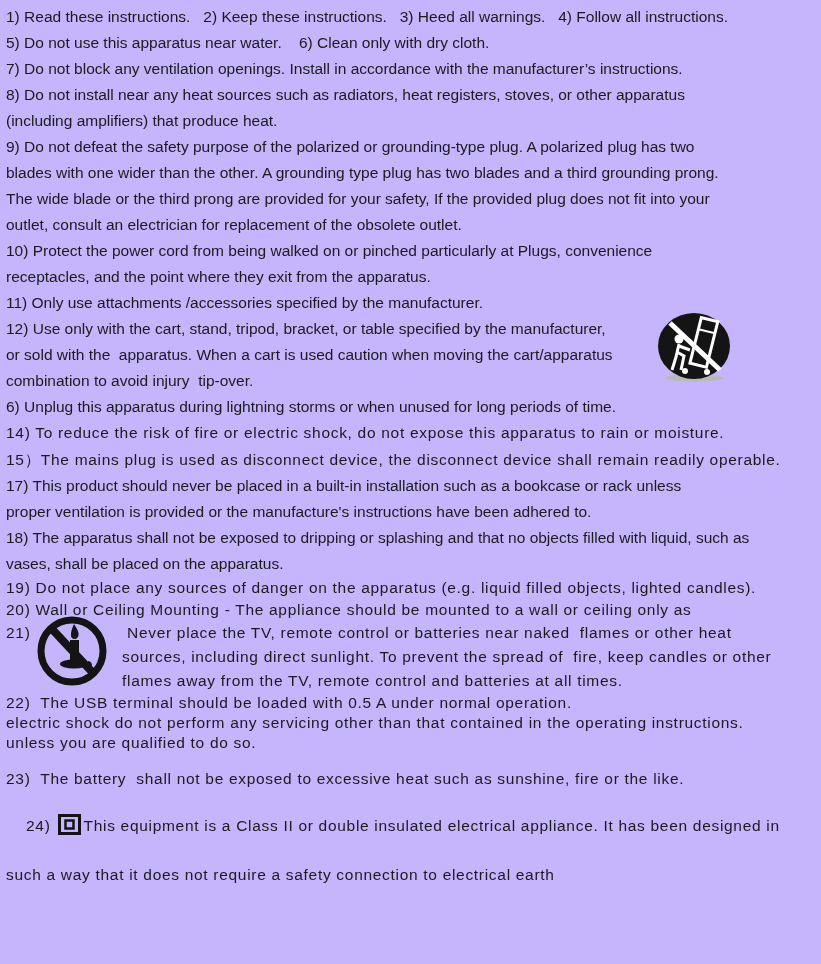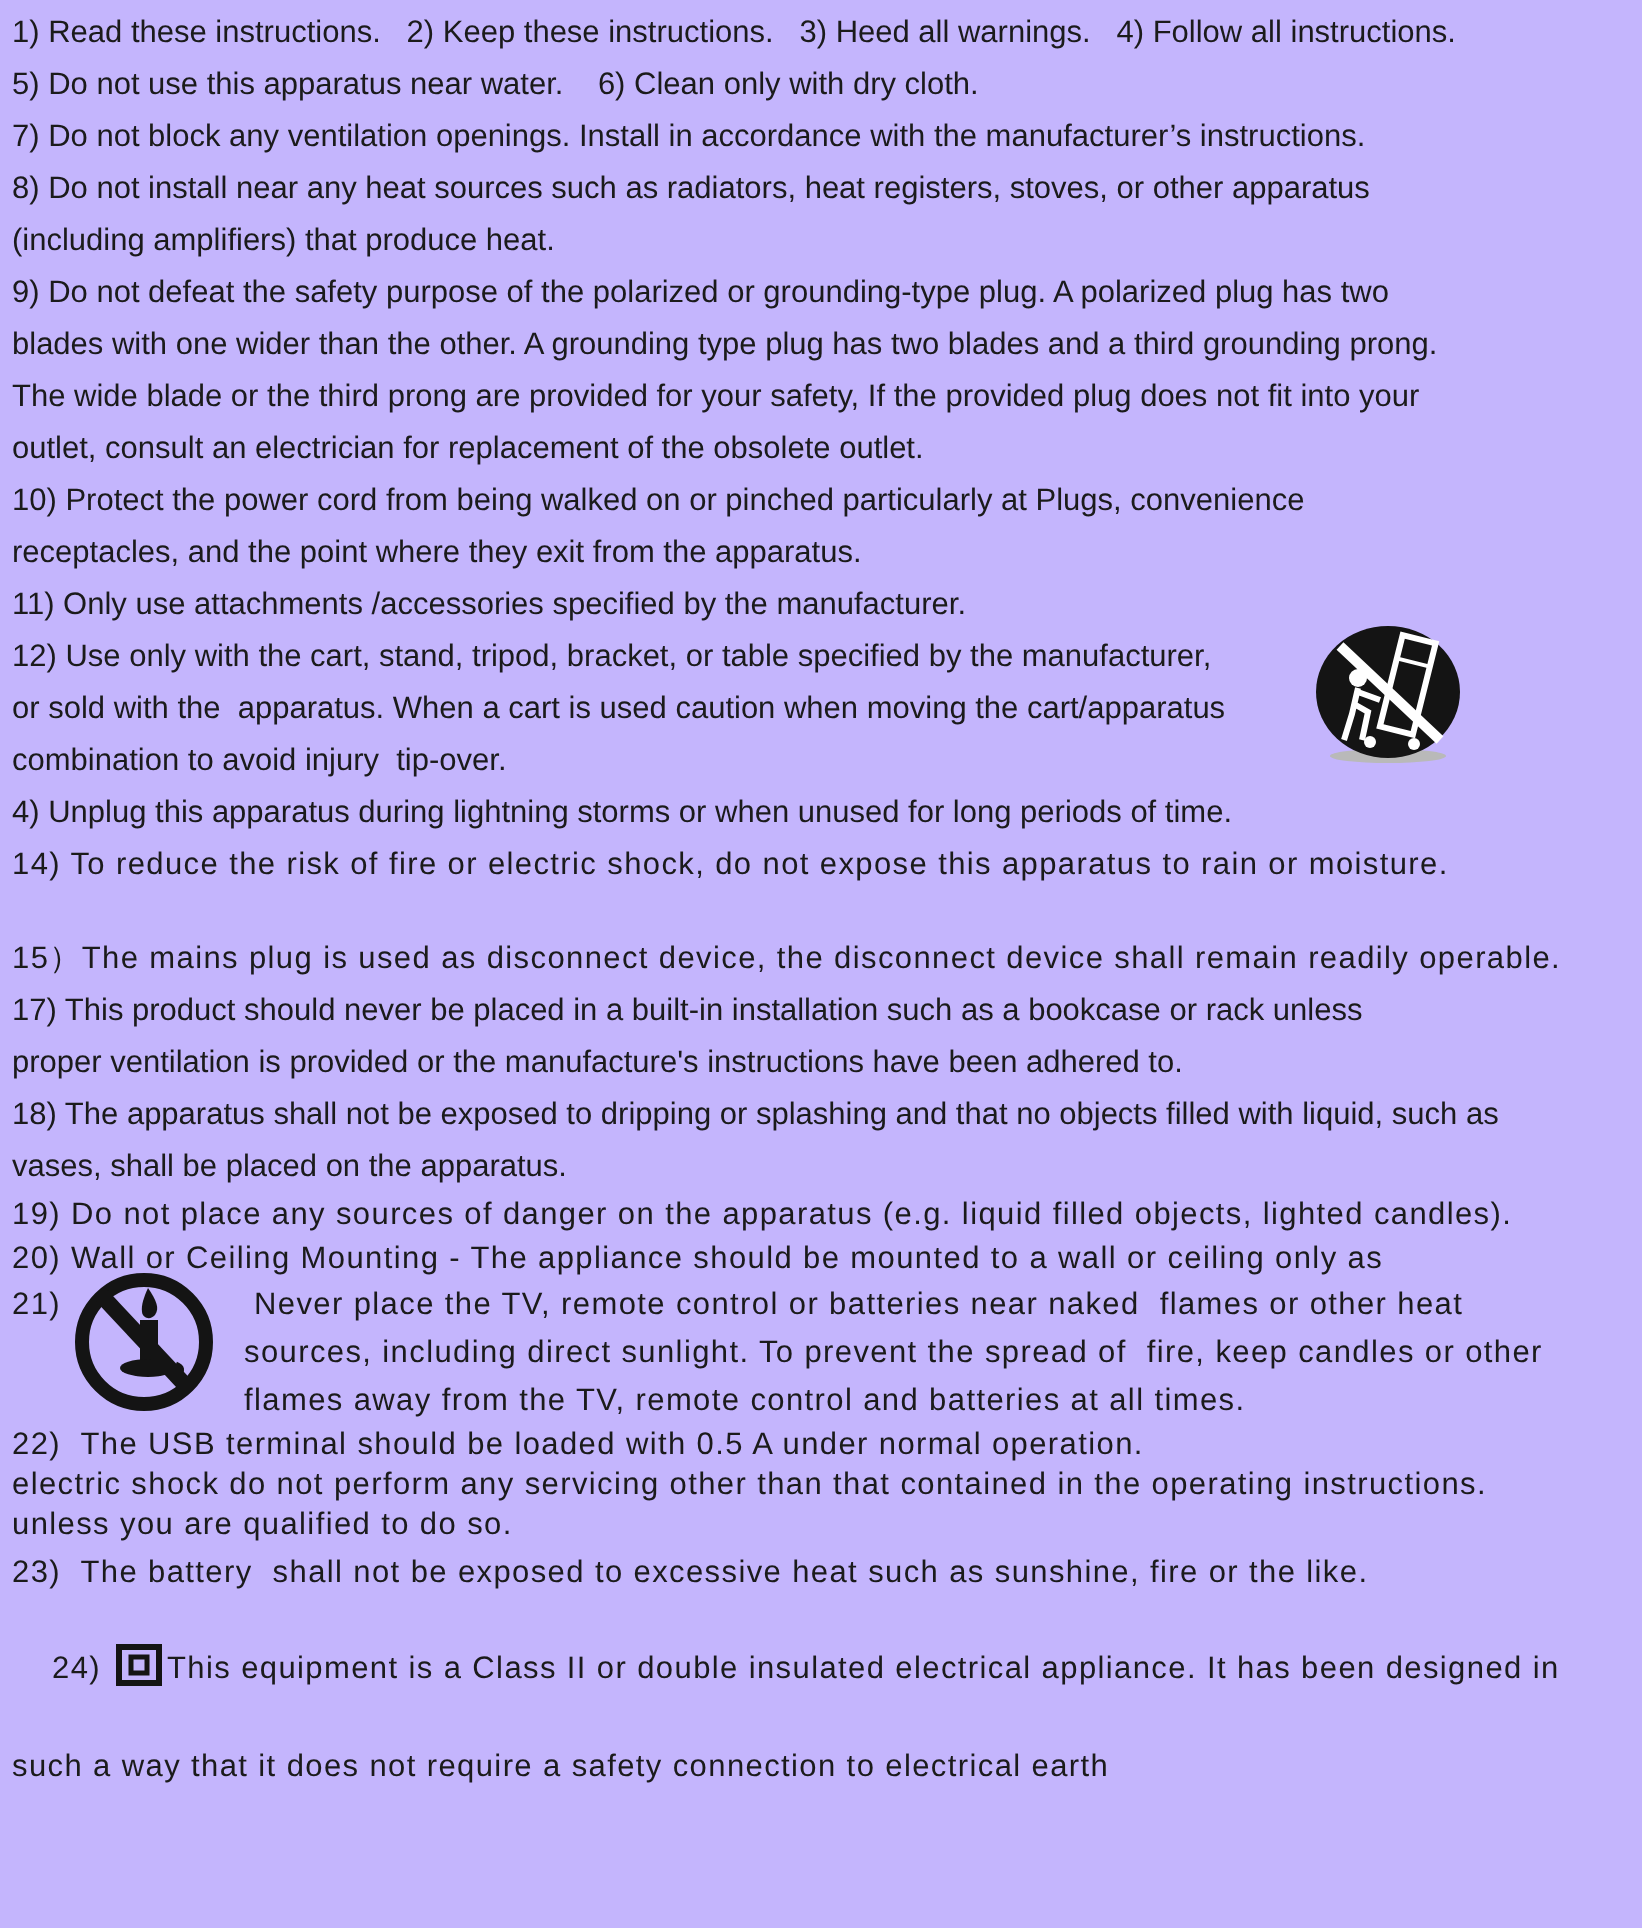--- a/index.html
+++ b/index.html
@@ -13,21 +13,21 @@
     color: #1b1b1b;
     font-family: "Liberation Sans", sans-serif;
     overflow: hidden;
   }
   p { margin:0; white-space: pre; }
   .fa { font-size: 15.5px; line-height: 26px; letter-spacing: 0; }
   .fb { font-size: 15.5px; line-height: 26px; letter-spacing: 0.045em; }
   .caution { font-size: 16.5px; }.lh20{line-height:20px}.lh21{line-height:21px}
   .lh22{line-height:22px}.lh23{line-height:23px}.lh24{line-height:24px}
   .lh26{line-height:26px}.lh27{line-height:27px}
-  .mt2{margin-top:2px}.mt6{margin-top:20px}
+  .mt2{margin-top:14px}.mt6{margin-top:0}
 
   .item12 { position: relative; }
   .cart-icon-wrap { position:absolute; left:648px; top:-4px; width:80px; height:72px; }
 
   .item21 { position: relative; height:72px; padding-left:116px; box-sizing:border-box; }
   .item21-label { position:absolute; left:0; top:0;text-align:center; }
   .candle-icon-wrap { position:absolute; left:27px; top:-8px; width:78px; height:78px; }
 
   .class2-icon { display:inline-block; vertical-align:-4px; margin:0 3px 0 2px; }
 </style>
@@ -63,21 +63,21 @@
           <line x1="41" y1="19" x2="58" y2="19" stroke="#ffffff" stroke-width="2"></line>
         </g>
         <circle cx="25" cy="27" r="4.5" fill="#ffffff"></circle>
         <path d="M25 32 L22 45 L18 58 M23 40 L30 44 L27 58 M25 34 L36 38" stroke="#ffffff" stroke-width="3" fill="none"></path>
         <circle cx="31" cy="59" r="3" fill="#ffffff"></circle>
         <circle cx="53" cy="60" r="3" fill="#ffffff"></circle>
       </svg>
     </span>
   </div>
 
-  <p class="fa">4) Unplug this apparatus during lightning storms or when unused for long periods of time.</p>
+  <p class="fa">6) Unplug this apparatus during lightning storms or when unused for long periods of time.</p>
 
 
   <p class="fb lh26">14) To reduce the risk of fire or electric shock, do not expose this apparatus to rain or moisture.</p>
   <p class="fb lh27 mt6">15）The mains plug is used as disconnect device, the disconnect device shall remain readily operable.</p>
   <p class="fa lh26">17) This product should never be placed in a built-in installation such as a bookcase or rack unless</p>
   <p class="fa lh26">proper ventilation is provided or the manufacture's instructions have been adhered to.</p>
   <p class="fa lh26">18) The apparatus shall not be exposed to dripping or splashing and that no objects filled with liquid, such as</p>
   <p class="fa lh26">vases, shall be placed on the apparatus.</p>
   <p class="fb lh22">19) Do not place any sources of danger on the apparatus (e.g. liquid filled objects, lighted candles).</p>
   <p class="fb lh22">20) Wall or Ceiling Mounting - The appliance should be mounted to a wall or ceiling only as</p>

